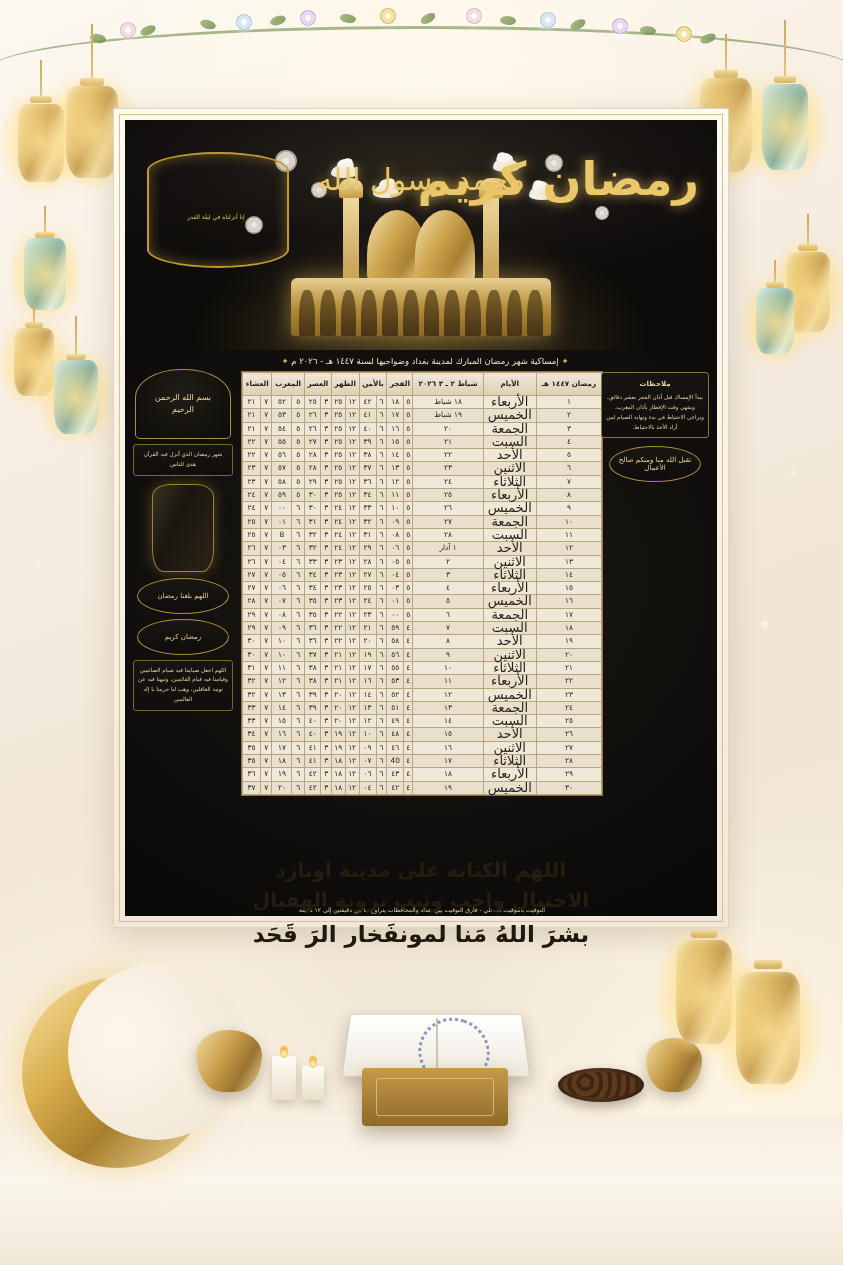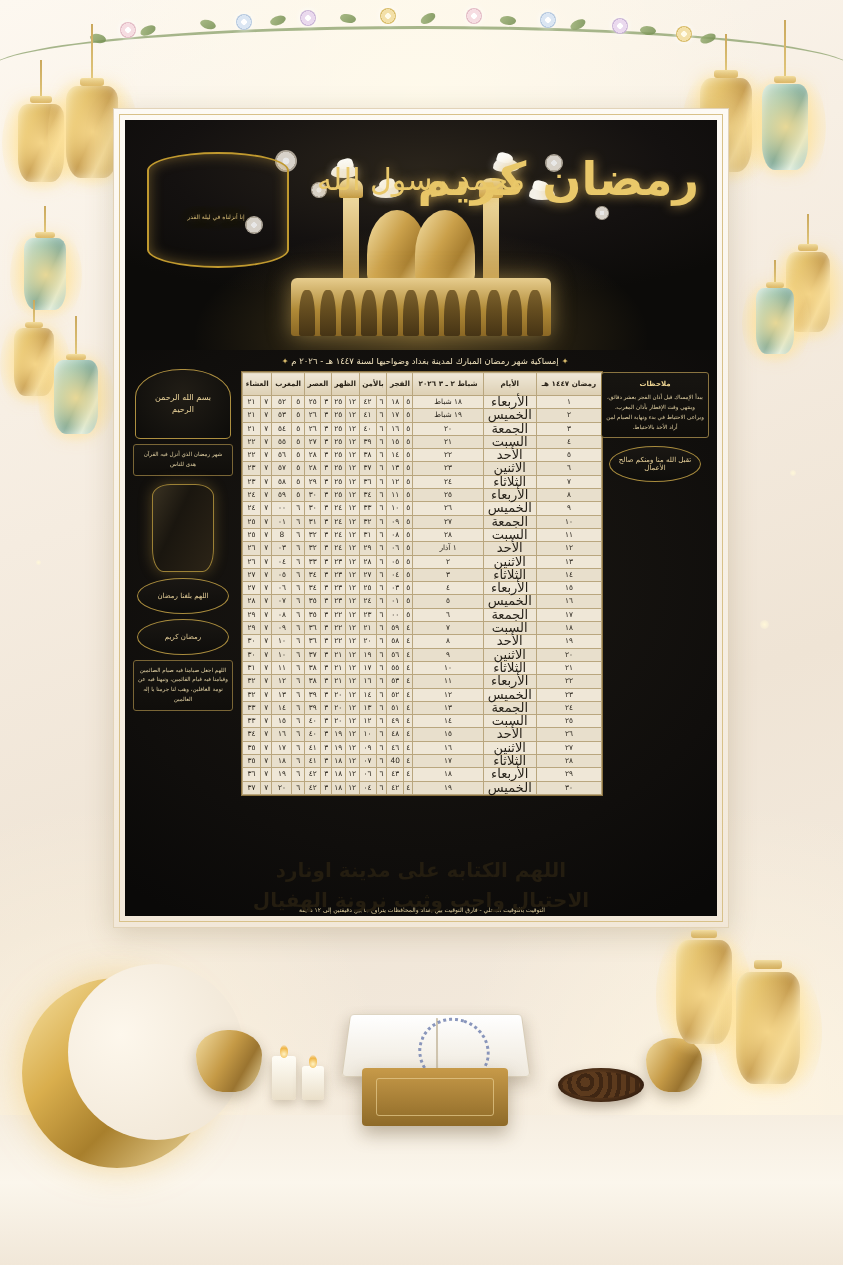--- a/index.html
+++ b/index.html
@@ -916,20 +916,21 @@
         </div>
       </div>
 
     </div>
   </div>
   <div class="frame-gold-line"></div>
 
   <div class="bottom-text">
     <div class="l1">اللهم الكتابه على مدينة اونارد</div>
     <div class="l2">الاحتيال واجب وثيب نرونة الهفيال</div>
+    <div class="l3">بشرَ اللهُ مَنا لمونفَخار الرَ قَحَد</div>
   </div>
 
   <div class="ground"></div>
 
   <div class="moon">
     <div class="c1"></div>
       <div class="c2"></div>
   </div>
 
   <div class="stand">

